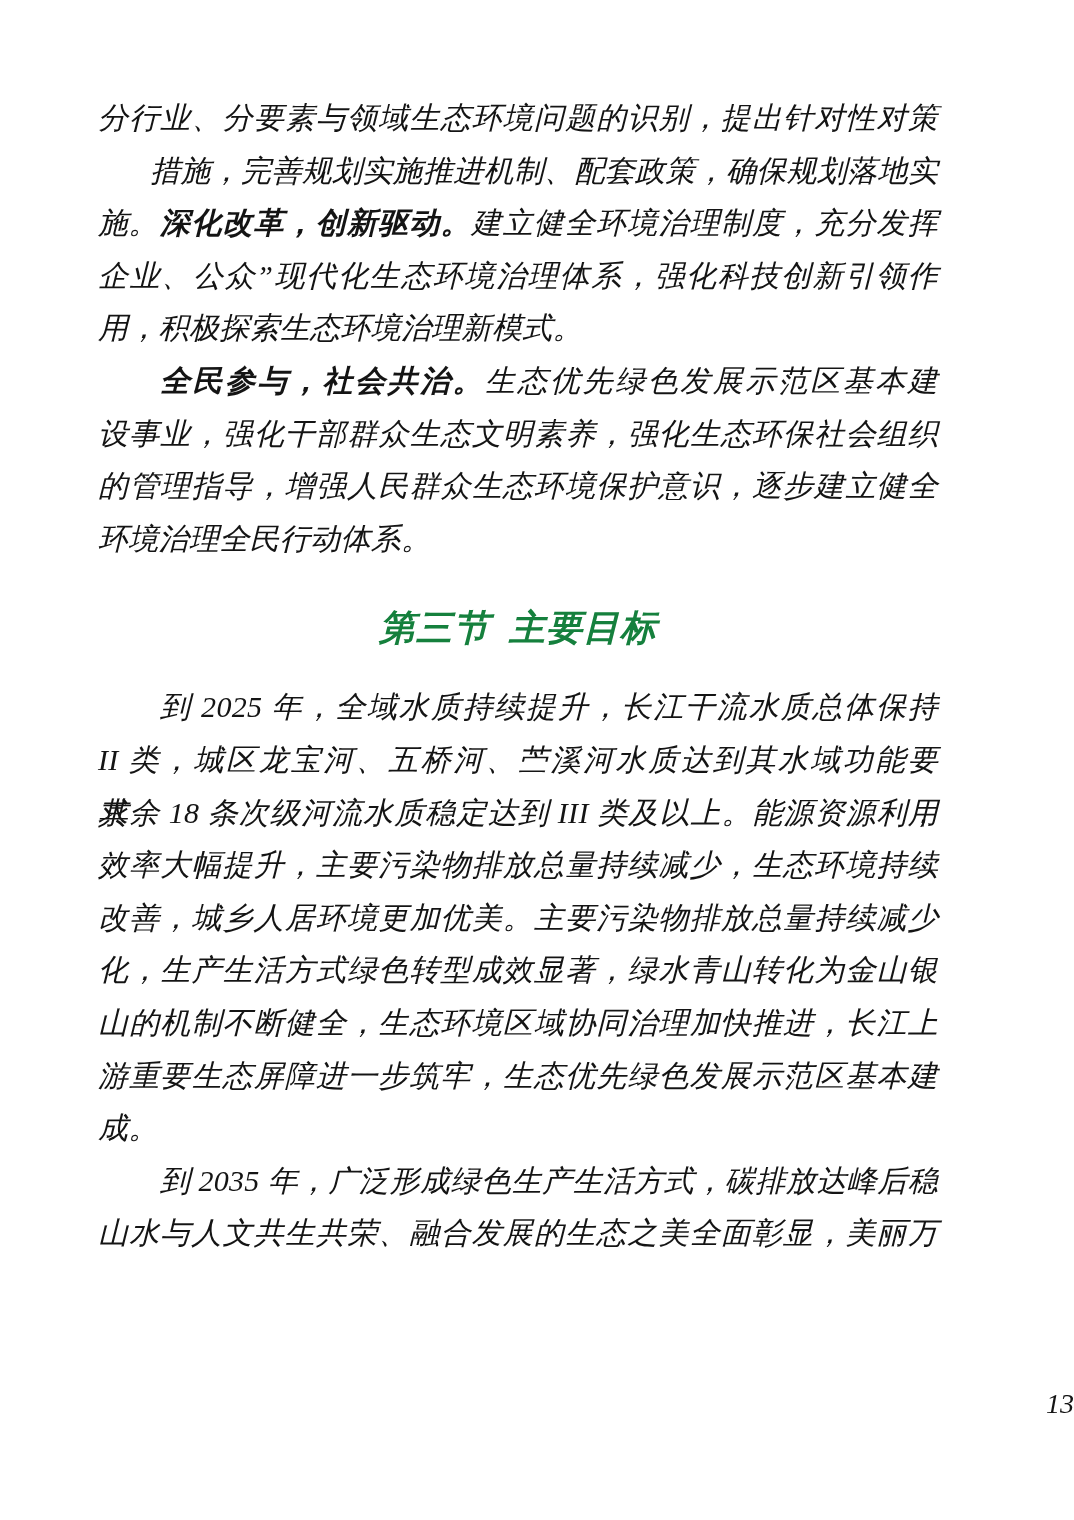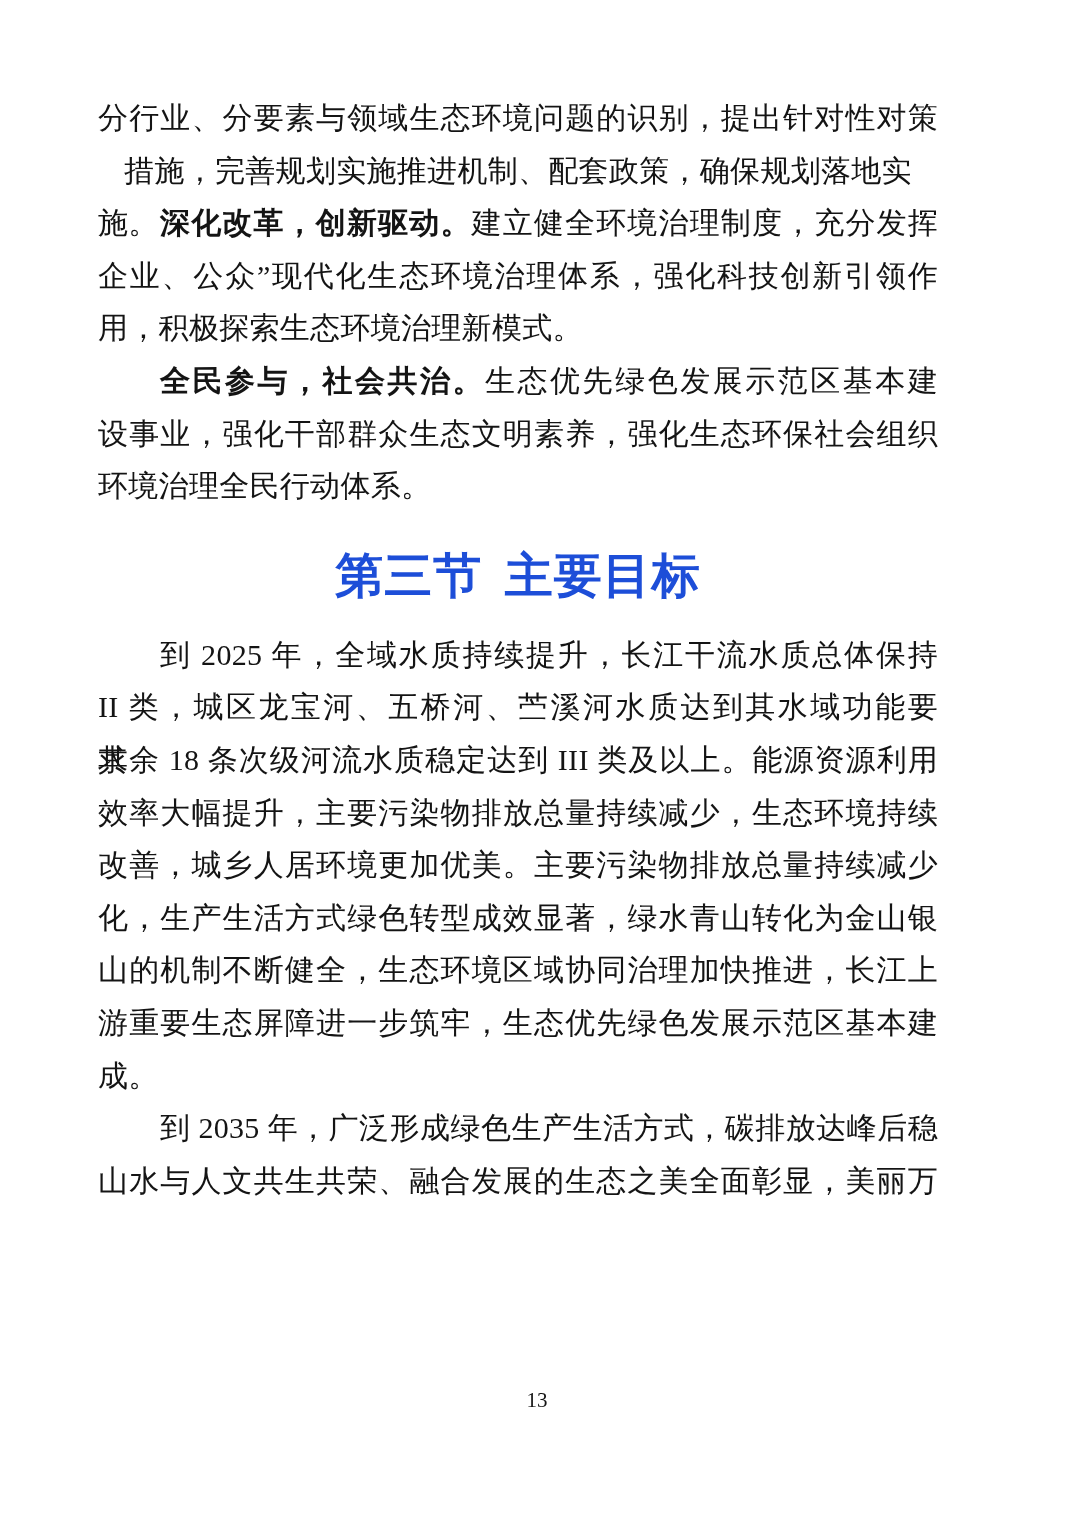--- a/index.html
+++ b/index.html
@@ -8,86 +8,88 @@
     background: #ffffff;
   }
   .doc-page {
     position: relative;
     width: 1074px;
     height: 1520px;
     background: #ffffff;
     color: #141414;
     font-family: "Liberation Serif", "DejaVu Serif", serif;
     overflow: hidden;
+    font-style: italic;
   }
   .text-block {
     position: absolute;
     left: 98px;
     top: 92px;
     width: 840px;
   }
   .line {
     font-size: 30px;
     height: 52.6px;
     line-height: 52.6px;
     text-align: justify;
     text-align-last: justify;
     letter-spacing: 0.3px;
     white-space: normal;
   }
   .endline {
-    text-align: center;
+    text-align: right;
     text-align-last: left;
   }
   .indent {
     text-indent: 62px;
   }
   .lead {
     font-family: "Liberation Sans", "DejaVu Sans", sans-serif;
     font-weight: 700;
   }
   .section-heading {
     font-family: "Liberation Sans", "DejaVu Sans", sans-serif;
     font-weight: 700;
-    font-size: 48px;
+    font-size: 36px;
     height: 58px;
     line-height: 58px;
     margin: 34px 0 24px 0;
     text-align: left;
     text-align-last: center;
     letter-spacing: 1px;
     word-spacing: 8px;
-    color: #1d4ed8;
+    color: #15803d;
   }
   .page-number {
     position: absolute;
     top: 1388px;
     left: 0;
     right: 0;
-    text-align: center;
-    font-size: 21px;
+    text-align: right;
+    font-size: 28px;
     color: #141414;
     font-family: "Liberation Serif", "DejaVu Serif", serif;
   }
 </style>
 </head>
 <body>
 
 <div class="doc-page">
   <div class="text-block">
 
     <div class="line">分行业、分要素与领域生态环境问题的识别，提出针对性对策</div>
     <div class="line endline">措施，完善规划实施推进机制、配套政策，确保规划落地实施。</div>
 
     <div class="line indent"><span class="lead">深化改革，创新驱动。</span><span>建立健全环境治理制度，充分发挥</span></div>
     <div class="line">企业、公众”现代化生态环境治理体系，强化科技创新引领作</div>
     <div class="line endline">用，积极探索生态环境治理新模式。</div>
 
     <div class="line indent"><span class="lead">全民参与，社会共治。</span><span>生态优先绿色发展示范区基本建</span></div>
     <div class="line">设事业，强化干部群众生态文明素养，强化生态环保社会组织</div>
+    <div class="line">的管理指导，增强人民群众生态环境保护意识，逐步建立健全</div>
     <div class="line endline">环境治理全民行动体系。</div>
 
     <div class="section-heading">第三节 主要目标</div>
 
     <div class="line indent">到 2025 年，全域水质持续提升，长江干流水质总体保持</div>
     <div class="line">II 类，城区龙宝河、五桥河、苎溪河水质达到其水域功能要求，</div>
     <div class="line">其余 18 条次级河流水质稳定达到 III 类及以上。能源资源利用</div>
     <div class="line">效率大幅提升，主要污染物排放总量持续减少，生态环境持续</div>
     <div class="line">改善，城乡人居环境更加优美。主要污染物排放总量持续减少</div>
     <div class="line">化，生产生活方式绿色转型成效显著，绿水青山转化为金山银</div>

